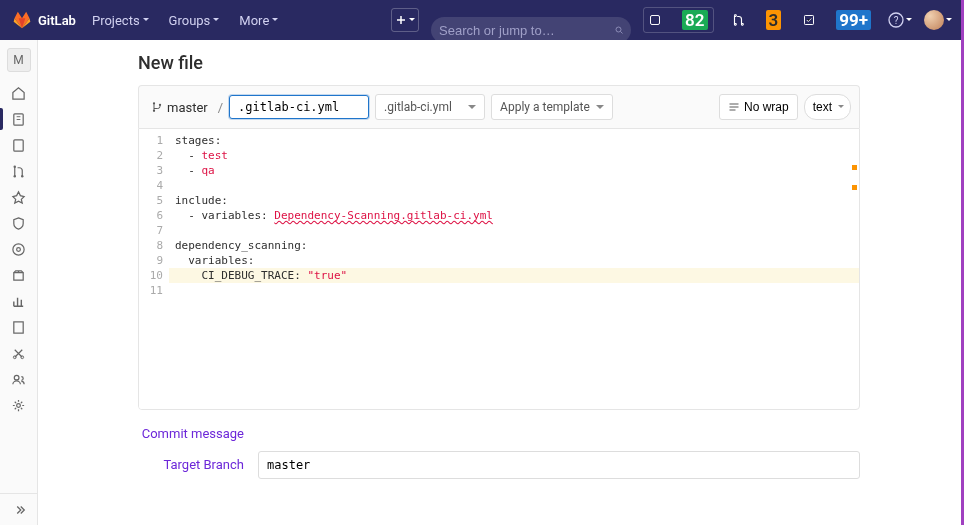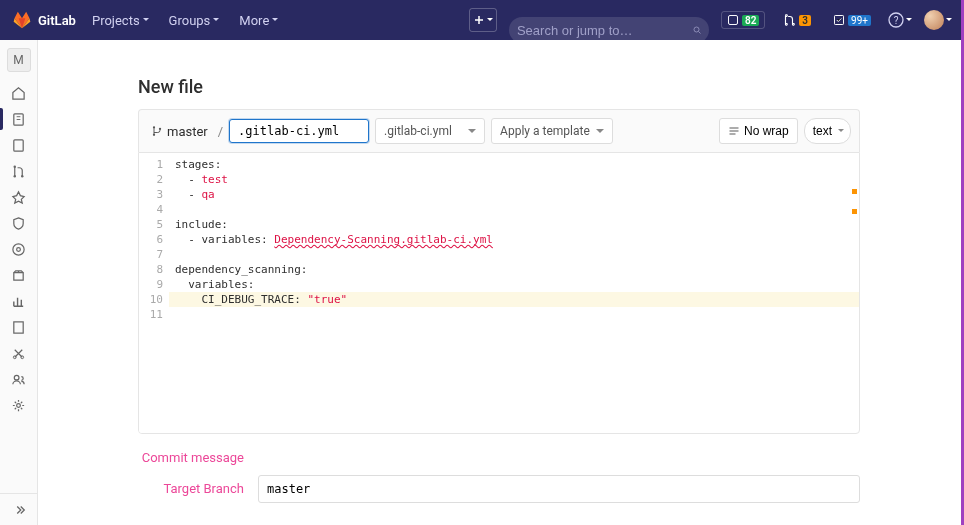--- a/index.html
+++ b/index.html
@@ -8,39 +8,39 @@
 
 .topnav { height: 40px; background: #292961; color: #fff; display: flex; align-items: center; padding: 0 12px; gap: 12px; font-size: 13px; }
 .topnav .logo { display: flex; align-items: center; gap: 6px; font-weight: 600; }
 .topnav .logo svg { width: 20px; height: 20px; }
 .topnav .nav-item { display: flex; align-items: center; gap: 3px; color: #d1d1f0; cursor: pointer; padding: 0 4px; }
 .topnav .spacer { flex: 1; }
 .topnav .plus-box { width: 28px; height: 24px; display: flex; align-items: center; justify-content: center; border: 1px solid rgba(255,255,255,0.25); border-radius: 3px; gap: 2px; }
 .topnav .search { display: flex; align-items: center; background: rgba(255,255,255,0.12); border-radius: 13px; height: 26px; width: 200px; padding: 0 8px; color: #d1d1f0; margin-top: 20px; }
 .topnav .search input { flex:1; background: transparent; border: none; outline: none; color: #d1d1f0; font-size: 13px; }
 .topnav .search input::placeholder { color: #a0a0c8; }
-.topnav .badge { display: flex; align-items: center; gap: 3px; padding: 2px 5px; border-radius: 3px; font-size: 10px; color: #fff; }
+.topnav .badge { display: flex; align-items: center; gap: 21px; padding: 2px 5px; border-radius: 3px; font-size: 17px; color: #fff; }
 .topnav .badge-green { border:1px solid rgba(255,255,255,0.2); }
 .topnav .badge-green .num { background:#1aaa55; border-radius:2px; padding:0 3px; font-weight:600; }
 .topnav .badge-orange .num { background:#fc9403; border-radius:2px; padding:0 3px; font-weight:600; color:#2e2e2e; }
-.topnav .badge-blue .num { background:#1f75cb; border-radius:2px; padding:0 3px; font-weight:400; }
+.topnav .badge-blue .num { background:#1f75cb; border-radius:2px; padding:0 3px; font-weight:700; }
 .topnav .help-icon, .topnav .avatar { display:flex; align-items:center; gap:2px; }
 .topnav .avatar-circle { width:20px; height:20px; border-radius:50%; background: radial-gradient(circle at 30% 30%, #f0d0b0, #c08058); }
 
 
 .sidebar { position: absolute; left: 0; top: 40px; bottom: 0; width: 38px; background: #fafafa; border-right: 1px solid #e5e5e5; display: flex; flex-direction: column; align-items: center; padding-top: 0; }
 .sidebar .avatar-square { width: 24px; height: 24px; background: #eee; border:1px solid #ddd; border-radius: 3px; display:flex; align-items:center; justify-content:center; font-size:12px; color:#666; margin: 8px 0; }
 .sidebar .side-item { width: 38px; height: 26px; display:flex; align-items:center; justify-content:center; color:#666; cursor:pointer; }
 .sidebar .side-item.active { position: relative; }
 .sidebar .side-item.active::before { content:''; position:absolute; left:0; top:2px; bottom:2px; width:3px; background:#292961; border-radius: 0 2px 2px 0; }
 .sidebar .side-item svg { width:15px; height:15px; }
 .sidebar .bottom-toggle { margin-top:auto; width:38px; height:32px; display:flex; align-items:center; justify-content:center; border-top:1px solid #e5e5e5; color:#666; }
 
 
-.main { position: absolute; left: 38px; right: 4px; top: 40px; bottom: 4px; overflow: auto; padding: 0 100px 16px 100px; margin-top: 24px; }
+.main { position: absolute; left: 38px; right: 4px; top: 40px; bottom: 4px; overflow: auto; padding: 0 100px 16px 100px; }
 .page-title { font-size: 18px; font-weight: 500; margin: 12px 0 12px 0; }
 
 
 .file-toolbar { display:flex; align-items:center; gap: 6px; background: #fafafa; border: 1px solid #e5e5e5; border-bottom: none; border-radius: 4px 4px 0 0; padding: 8px; font-size: 13px; }
 .branch-indicator { display:flex; align-items:center; gap:4px; padding: 0 4px; }
 .file-toolbar .sep { color:#888; }
 .file-toolbar .filename-input { border: 1px solid #1f75cb; border-radius: 3px; padding: 4px 8px; width: 140px; font-family: monospace; font-size: 12px; outline: none; box-shadow: 0 0 0 1px rgba(31,117,203,0.25); }
 .file-toolbar .dropdown { border: 1px solid #ddd; background: #fff; border-radius: 3px; padding: 5px 22px 5px 8px; font-size: 12px; color: #555; position: relative; min-width: 110px; display:inline-flex; align-items:center; }
 .file-toolbar .dropdown::after { content:''; position:absolute; right:8px; top:50%; margin-top:-2px; border:4px solid transparent; border-top-color:#888; }
 .file-toolbar .spacer { flex:1; }
@@ -54,21 +54,21 @@
 .gutter div { height: 15px; }
 .code-area { flex:1; padding: 4px 6px; position: relative; }
 .code-line { height: 15px; white-space: pre; }
 .code-line.hl { background: #fdf8e3; margin-left:-6px; padding-left:6px; margin-right:-6px; padding-right:6px; }
 .tok-str { color: #d14; }
 .underline-err { text-decoration: underline wavy #d14; text-decoration-skip-ink: none; }
 .editor .marker { position:absolute; right:2px; width:5px; height:5px; background:#fc9403; }
 
 
 .form-row { display:flex; margin-top: 10px; }
-.form-row .label { width: 120px; text-align: right; padding-right: 14px; padding-top: 6px; font-size: 13px; color: #ec4899; }
+.form-row .label { width: 120px; text-align: right; padding-right: 14px; padding-top: 6px; font-size: 13px; color: #6d28d9; }
 .form-row .control { flex:1; }
 .form-row textarea { width:100%; height: 60px; border:1px solid #ddd; border-radius:3px; padding:6px 8px; font-family: monospace; font-size: 12px; resize: vertical; outline:none; }
 .form-row input[type=text] { width:100%; border:1px solid #ddd; border-radius:3px; padding:6px 8px; font-family: monospace; font-size: 12px; outline:none; }
 
 
 .right-edge { position:absolute; right:0; top:0; bottom:0; width:3px; background:#a040c0; }
 
 .chev-down { display:inline-block; width:0; height:0; border:3px solid transparent; border-top-color:currentColor; margin-top:2px; }
 </style>
 </head>

